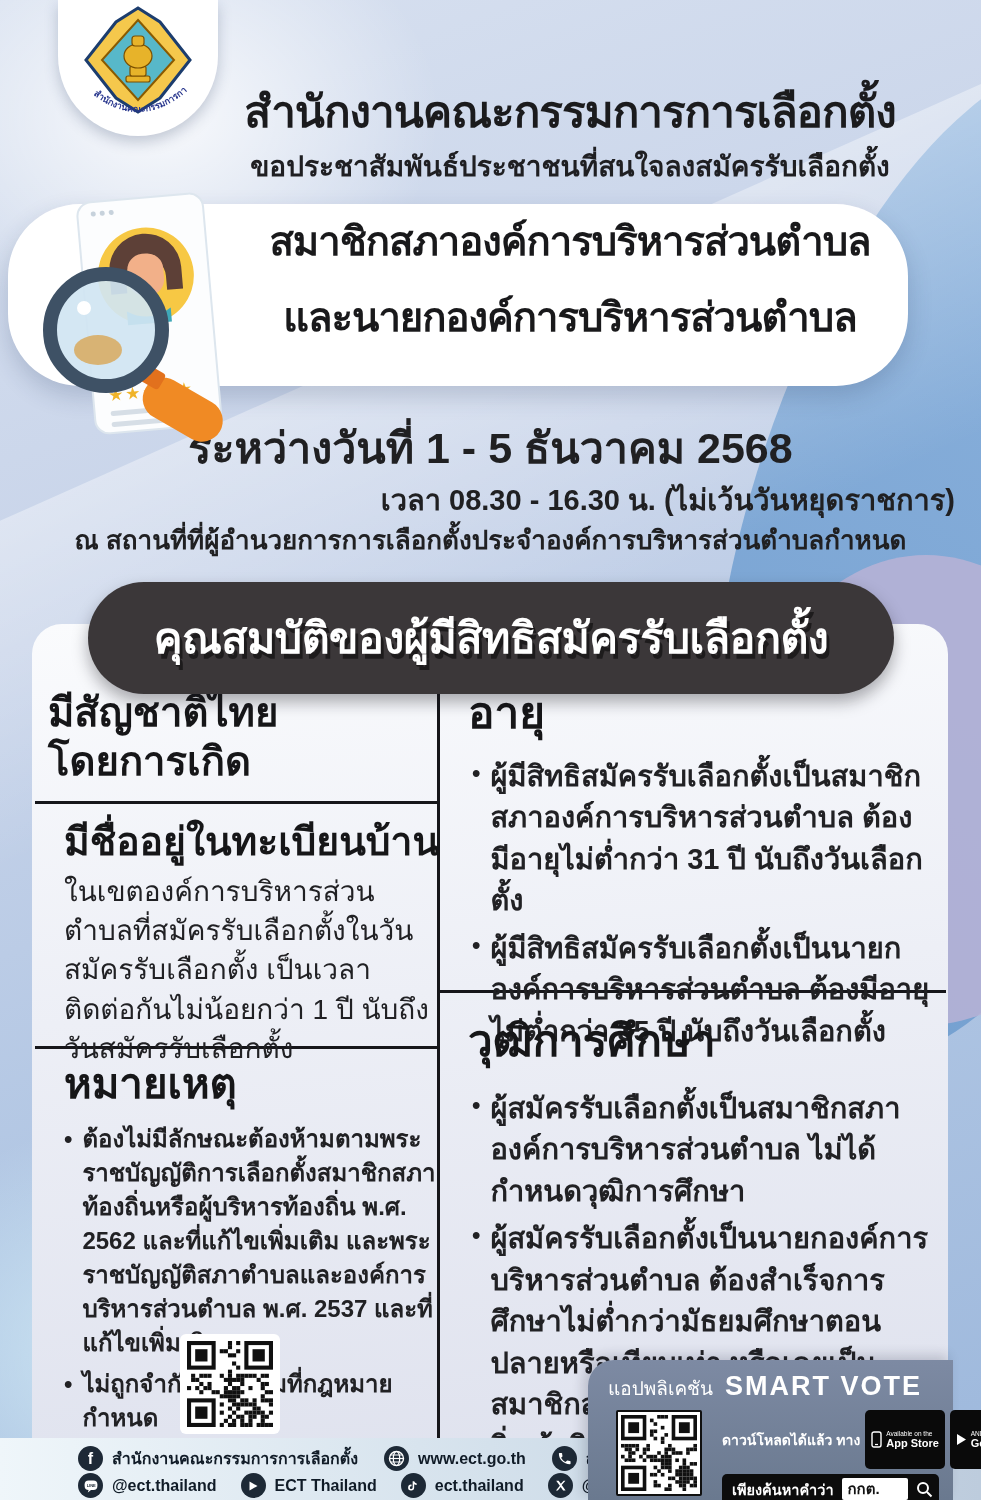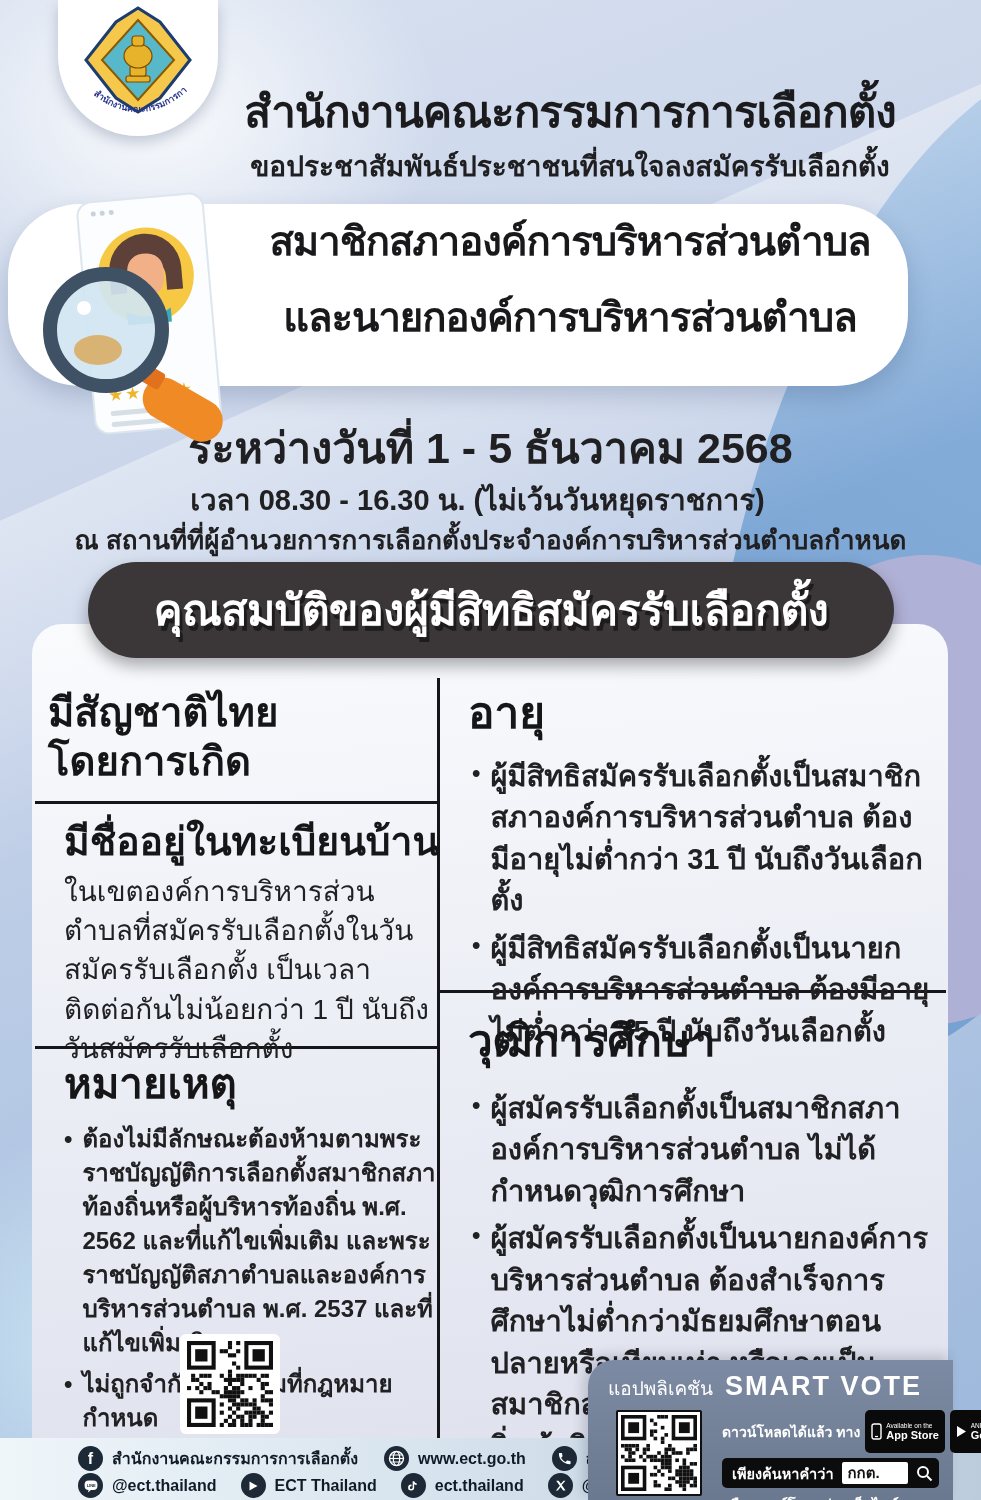--- a/index.html
+++ b/index.html
@@ -24,24 +24,24 @@
       color:#1b1b1d;white-space:nowrap;letter-spacing:-1px;}
   .announce{left:180px;top:144px;width:780px;text-align:center;font-size:28px;font-weight:800;color:#1f1f22;white-space:nowrap;}
   
   .title-box{left:8px;top:204px;width:900px;height:182px;background:#fff;border-radius:72px;
       box-shadow:0 10px 24px rgba(30,50,90,.20);}
   .title-lines{left:250px;top:204px;width:640px;height:149px;display:flex;flex-direction:column;
       justify-content:center;align-items:center;gap:12px;}
   .title-lines div{font-size:40px;font-weight:800;color:#19191b;white-space:nowrap;letter-spacing:-1px;}
   
   .date-line{left:0;top:414px;width:981px;text-align:center;font-size:43px;font-weight:800;color:#202022;white-space:nowrap;}
-  .time-line{left:0;top:477px;width:955px;text-align:center;font-size:29px;font-weight:800;color:#202022;white-space:nowrap;}
+  .time-line{left:0;top:477px;width:955px;text-align:right;font-size:29px;font-weight:800;color:#202022;white-space:nowrap;}
   .venue-line{left:0;top:519px;width:981px;text-align:center;font-size:26px;font-weight:800;color:#202022;white-space:nowrap;}
   
-  .banner{left:88px;top:562px;width:806px;height:96px;background:#3b3739;border-radius:58px;
+  .banner{left:88px;top:582px;width:806px;height:112px;background:#3b3739;border-radius:58px;
       box-shadow:0 8px 16px rgba(20,20,30,.35);display:flex;align-items:center;justify-content:center;z-index:5;}
   .banner span{color:#fff;font-size:43px;font-weight:800;white-space:nowrap;
       text-shadow:3px 5px 0 rgba(0,0,0,.5);letter-spacing:-.5px;}
   
   .panel{left:32px;top:624px;width:916px;height:814px;border-radius:30px 30px 0 0;
       background:linear-gradient(175deg,#fafbfd 0%,#edeff6 45%,#dfe2ee 100%);z-index:2;}
   .vline{left:437px;top:678px;width:2.5px;height:760px;background:#16161a;z-index:3;}
   .hline{height:2.5px;background:#16161a;z-index:3;}
   .hl-left1{left:35px;top:801px;width:402px;}
   .hl-left2{left:35px;top:1046px;width:402px;}
@@ -69,21 +69,21 @@
       background:linear-gradient(180deg,#7d8aa3,#6a798f);box-shadow:-5px -5px 12px rgba(20,30,50,.18);
       padding:11px 14px 8px 20px;box-sizing:border-box;z-index:8;}
   .sv-head{display:flex;align-items:baseline;gap:12px;color:#fff;}
   .sv-label{font-size:19px;font-weight:500;}
   .sv-name{font-size:27px;font-weight:800;letter-spacing:2px;}
   .sv-body{display:flex;gap:20px;margin-top:7px;margin-left:8px;}
   .sv-qr{width:86px;height:86px;border:2px solid #101010;box-sizing:border-box;border-radius:2px;}
   .sv-right{flex:1;display:flex;flex-direction:column;gap:5px;min-width:0;}
   .sv-row1{display:flex;align-items:center;gap:5px;color:#fff;font-size:14px;font-weight:700;white-space:nowrap;}
   .store-badge{background:#0a0a0a;color:#fff;border-radius:5px;height:27px;display:flex;align-items:center;
-      gap:4px;padding:8px 6px;flex:0 0 auto;}
+      gap:4px;padding:16px 6px;flex:0 0 auto;}
   .store-badge .tx small{display:block;font-size:6.5px;line-height:1.1;font-weight:400;}
   .store-badge .tx b{display:block;font-size:11px;line-height:1.1;}
   .sv-search{background:#0c0c0c;border-radius:5px;height:30px;display:flex;align-items:center;
       padding:0 6px 0 10px;gap:8px;}
   .sv-search .lbl{color:#fff;font-size:14.5px;font-weight:700;white-space:nowrap;}
   .sv-input{background:#fff;height:22px;flex:1;border-radius:2px;display:flex;align-items:center;
       padding:0 6px;font-size:15px;font-weight:800;color:#111;}
   .sv-alt{color:#fff;font-size:14.5px;font-weight:700;white-space:nowrap;}
   
   .footer{left:0;top:1438px;width:981px;height:62px;z-index:4;

